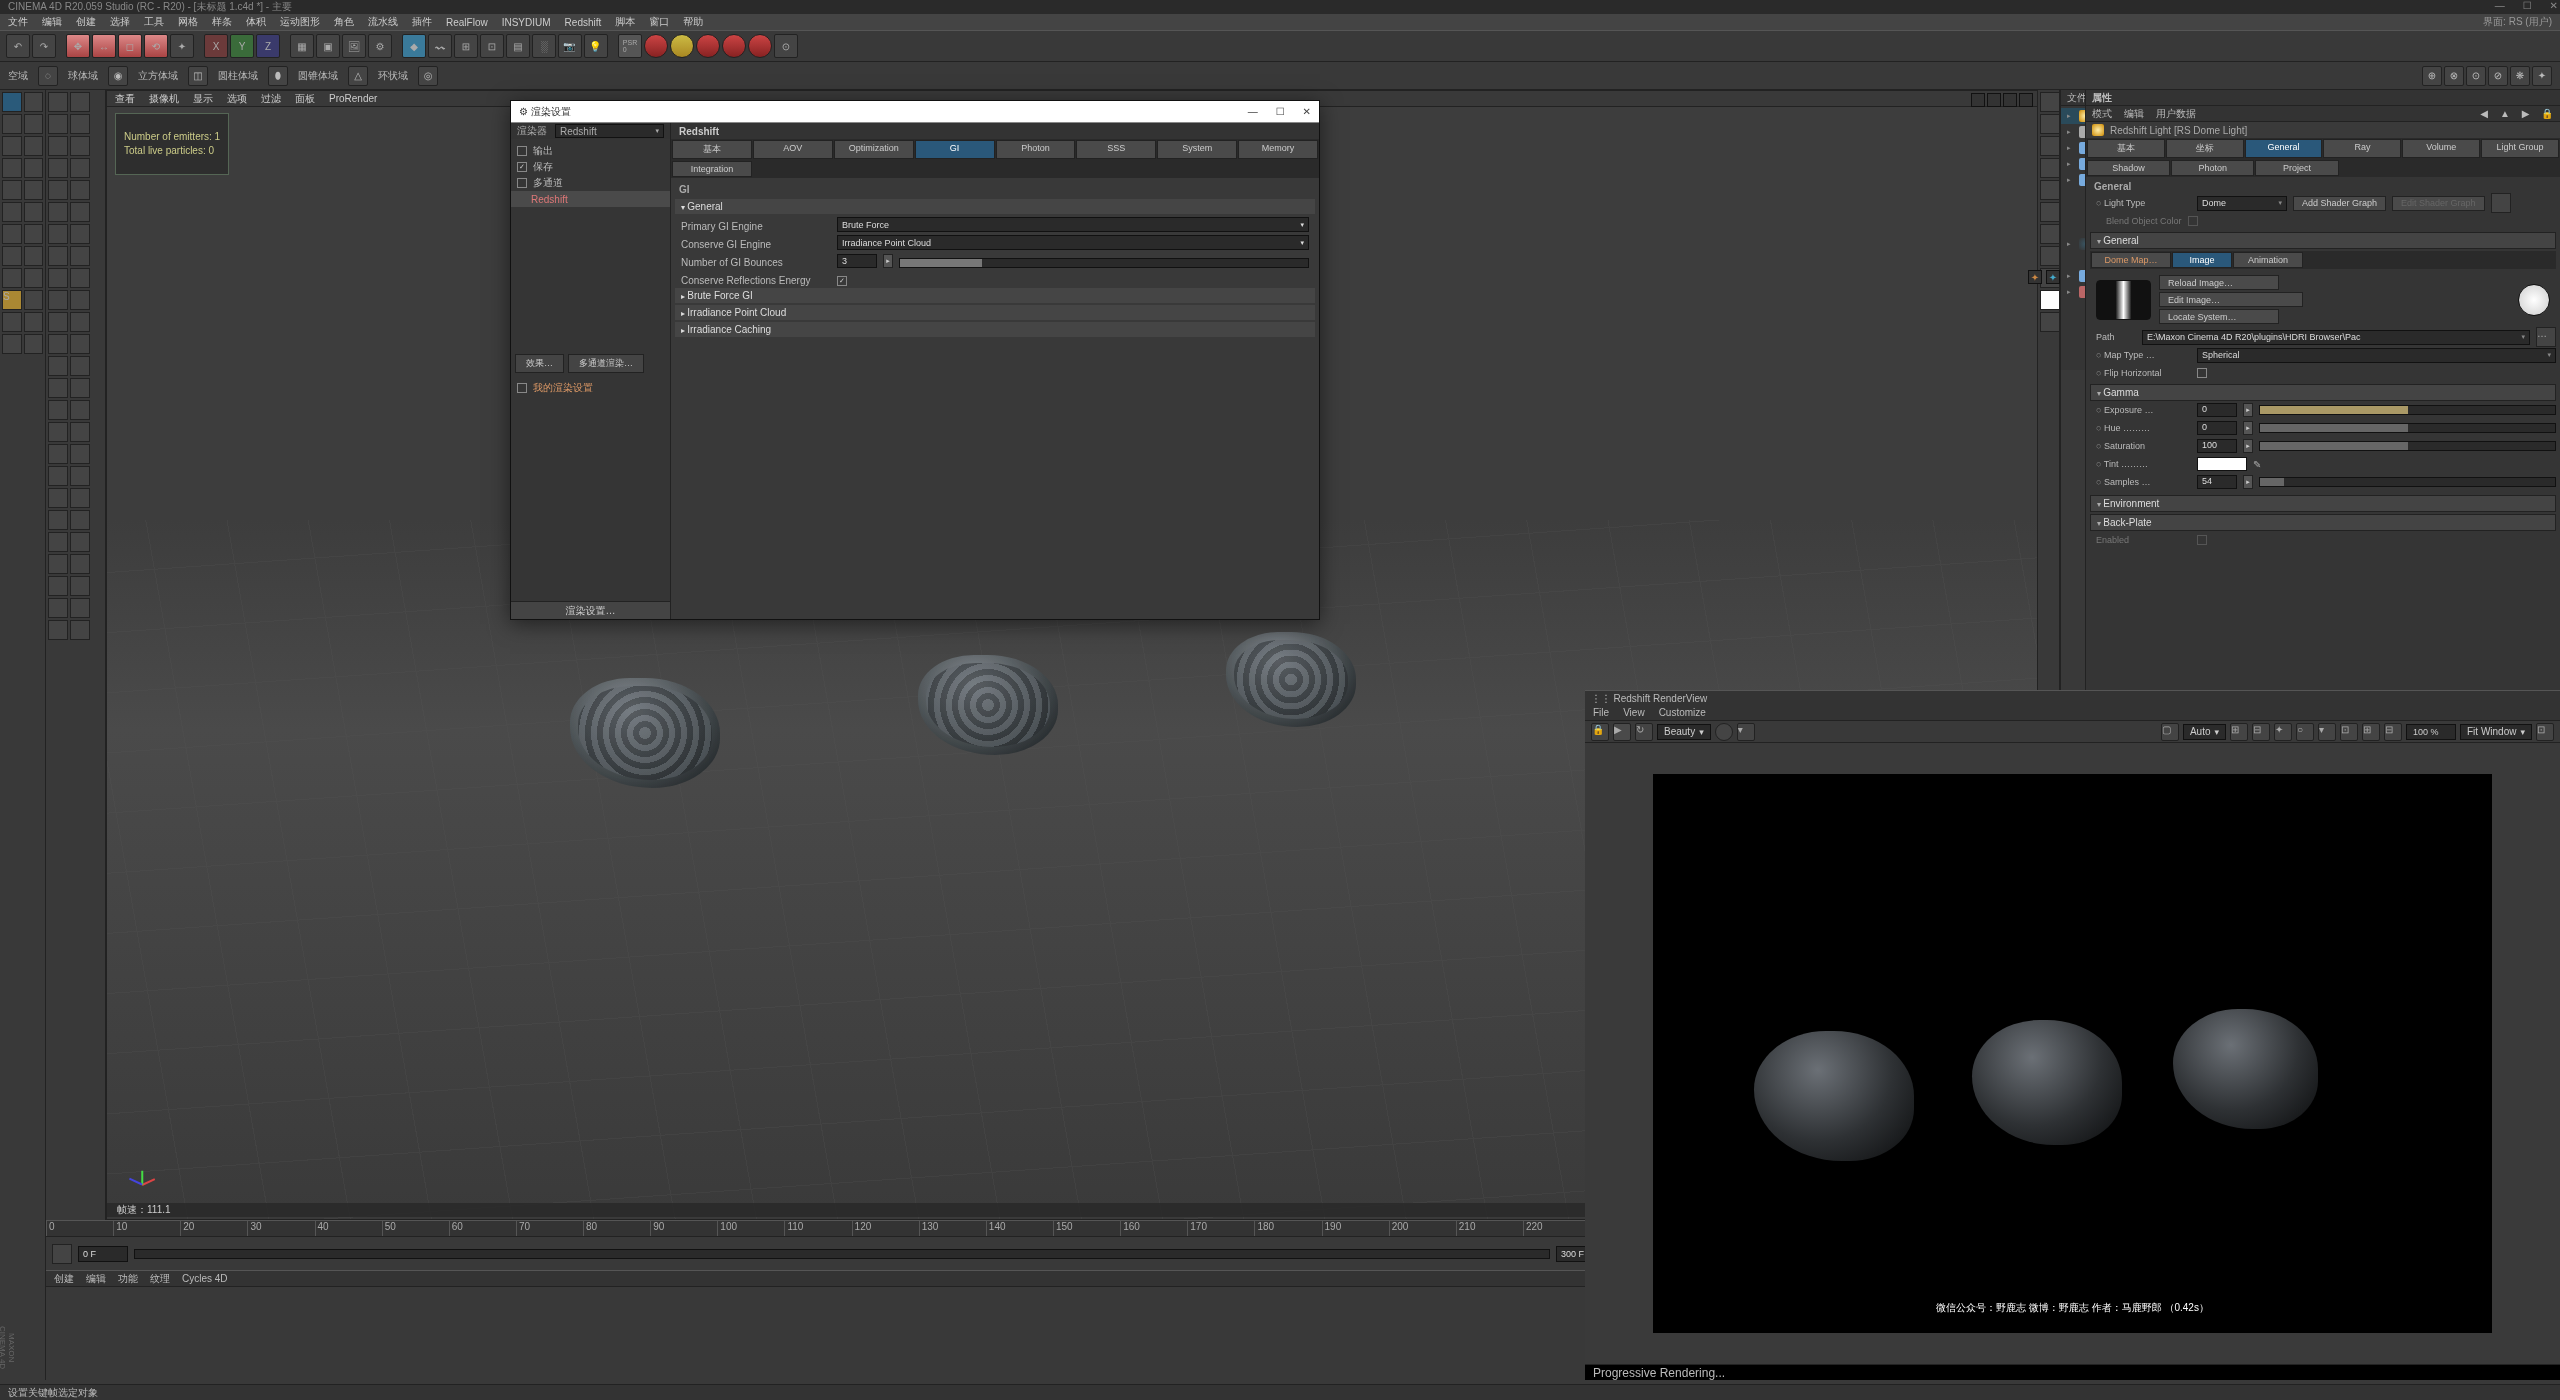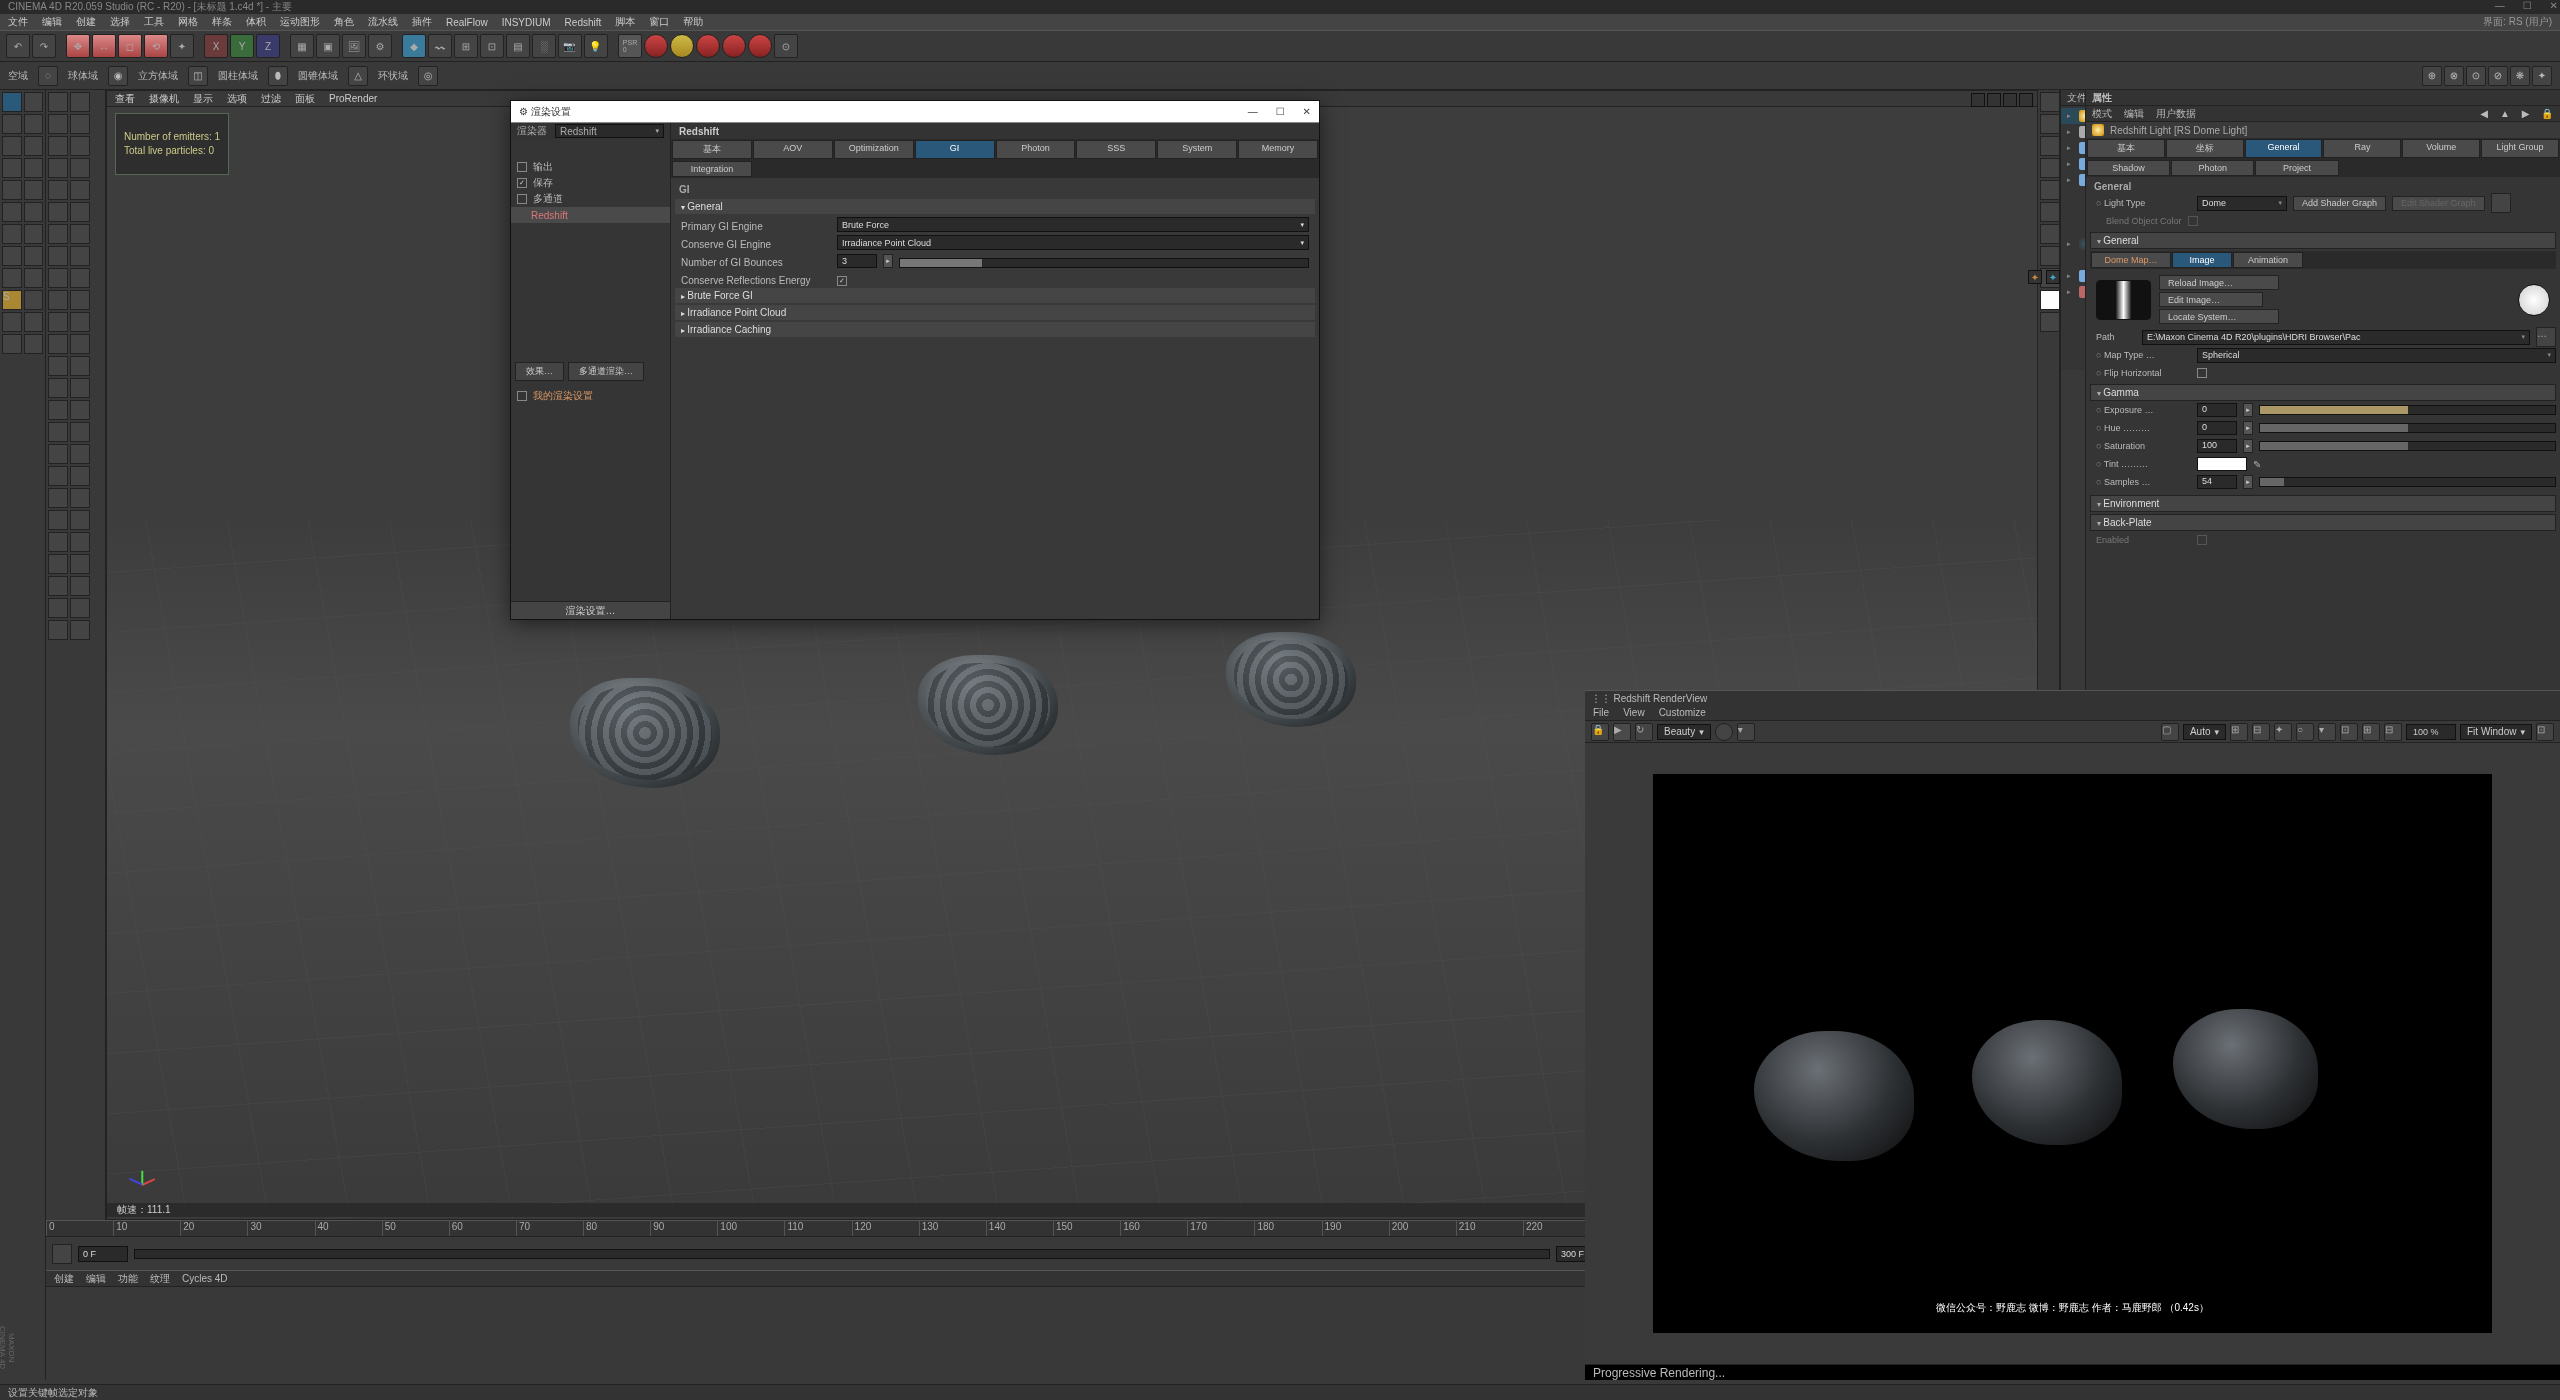--- a/index.html
+++ b/index.html
@@ -119,21 +119,21 @@
 
 
 .dialog { position: absolute; left: 510px; top: 100px; width: 810px; height: 520px; background: #393939; border: 1px solid #111; box-shadow: 0 4px 20px rgba(0,0,0,0.5); display: flex; flex-direction: column; z-index: 100; }
 .dlg-title { height: 22px; background: #fff; color: #333; display: flex; align-items: center; padding: 0 8px; font-size: 11px; border-bottom: 1px solid #888; }
 .dlg-winbtns { margin-left: auto; display: flex; gap: 18px; color: #444; font-size: 11px; }
 .dlg-body { flex: 1; display: flex; min-height: 0; }
 .dlg-left { width: 160px; background: #353535; border-right: 1px solid #222; display: flex; flex-direction: column; }
 .dlg-left-head { height: 16px; background: #333; display: flex; align-items: center; padding: 0 6px; font-size: 10px; gap: 8px; }
 .dlg-left-head .sel { flex: 1; background: #2a2a2a; border: 1px solid #111; padding: 0 4px; display: flex; align-items: center; height: 14px; }
 .dlg-left-head .sel::after { content:"▾"; margin-left:auto; font-size:7px; }
-.dlg-tree { flex: 1; padding: 4px 0; margin-top: 16px; }
+.dlg-tree { flex: 1; padding: 4px 0; }
 .dlg-tree-row { display: flex; align-items: center; height: 16px; padding-left: 6px; gap: 6px; color: #bbb; font-size: 10px; }
 .dlg-tree-row.active { color: #fff; background: #4a4a4a; }
 .dlg-tree-row.sub { padding-left: 20px; color: #d77; }
 .dlg-chk { width: 10px; height: 10px; border: 1px solid #888; display: inline-flex; align-items: center; justify-content: center; font-size: 7px; color: #ccc; }
 .dlg-left-bot { padding: 4px; display: flex; gap: 4px; flex-wrap: wrap; }
 .dlg-left-bot .btn { background: #444; border: 1px solid #222; padding: 2px 10px; font-size: 9px; color: #ccc; }
 .dlg-my { padding: 4px 6px; display:flex; align-items:center; gap:6px; }
 .dlg-footbtn { height: 18px; background: #444; border-top: 1px solid #222; text-align: center; font-size: 10px; color: #ccc; display: flex; align-items: center; justify-content: center; }
 
 .dlg-right { flex: 1; background: #393939; display: flex; flex-direction: column; }
@@ -744,21 +744,21 @@
         <div class="attr-tabs" style="margin:2px 0">
           <div class="attr-tab" style="flex:0 0 80px;color:#d96">Dome Map…</div>
           <div class="attr-tab active" style="flex:0 0 60px">Image</div>
           <div class="attr-tab" style="flex:0 0 70px">Animation</div>
           <div style="flex:1"></div>
         </div>
         <div style="display:flex;gap:8px;padding:4px 6px;align-items:center">
           <div class="attr-thumb"></div>
           <div style="display:flex;flex-direction:column;gap:2px;flex:1">
             <div class="attr-btn" style="width:120px">Reload Image…</div>
-            <div class="attr-btn" style="width:104px">Edit Image…</div>
+            <div class="attr-btn" style="width:144px">Edit Image…</div>
             <div class="attr-btn" style="width:120px">Locate System…</div>
           </div>
           <div class="attr-thumb2"></div>
         </div>
         <div class="attr-row">
           <span class="attr-label" style="width:40px">Path</span>
           <div class="attr-select">E:\Maxon Cinema 4D R20\plugins\HDRI Browser\Pac</div>
           <div class="lt-btn">…</div>
         </div>
         <div class="attr-row">

